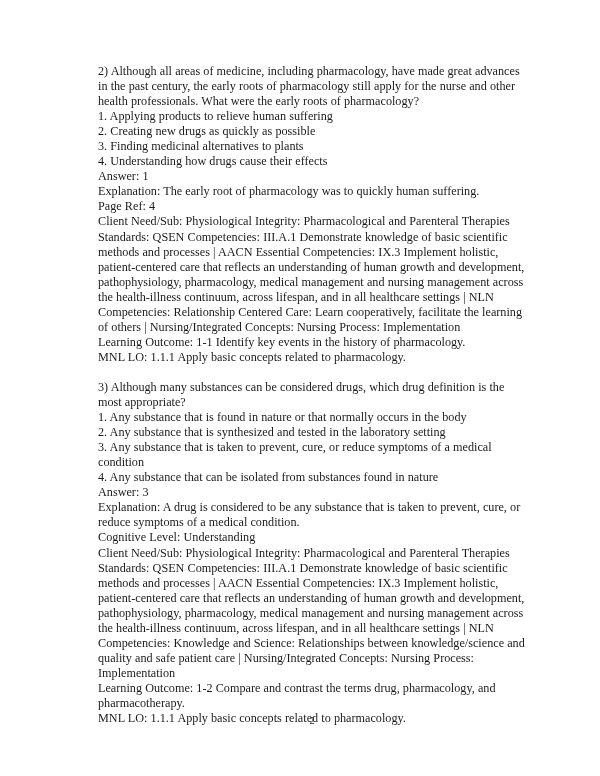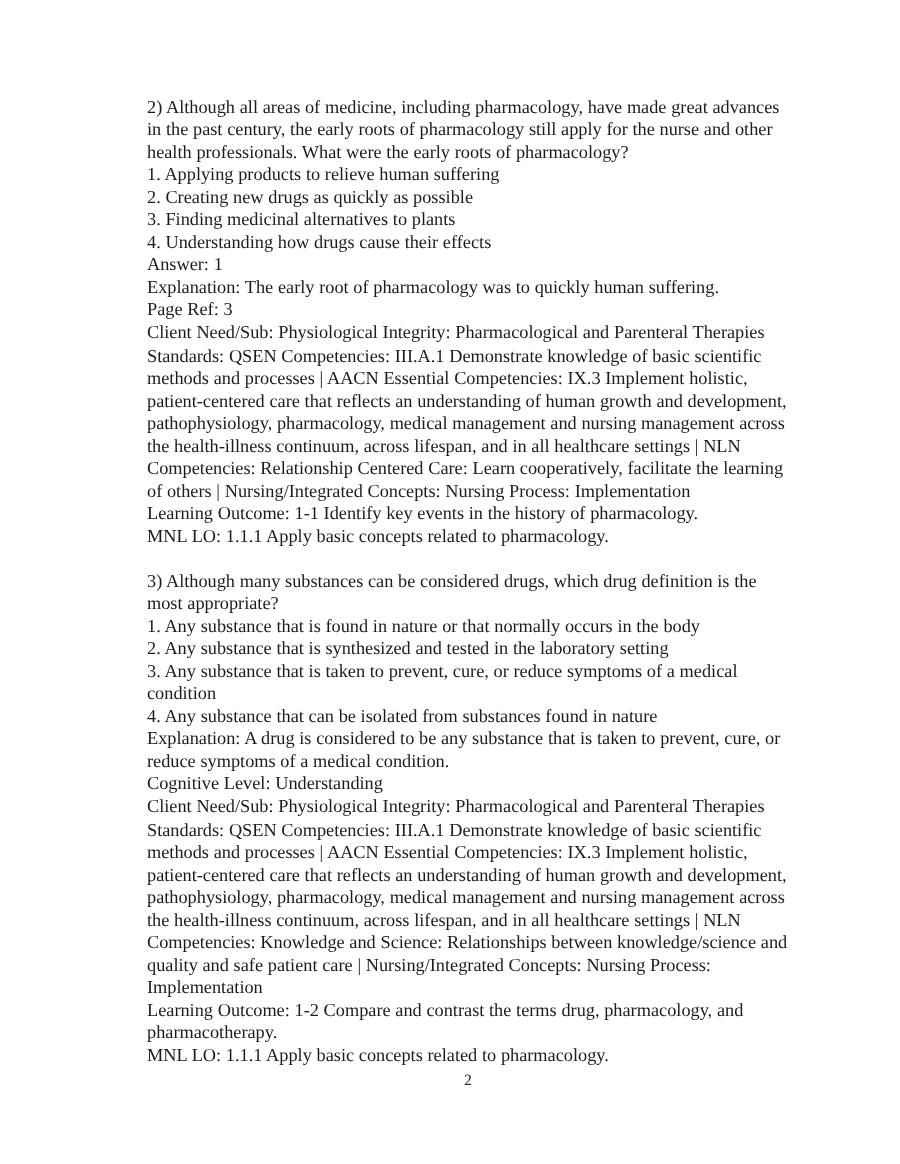--- a/index.html
+++ b/index.html
@@ -66,33 +66,34 @@
   <div class="content">
 
     <div class="qblock">
       <p class="line stem">2) Although all areas of medicine, including pharmacology, have made great advances in the past century, the early roots of pharmacology still apply for the nurse and other health professionals. What were the early roots of pharmacology?</p>
       <p class="line">1. Applying products to relieve human suffering</p>
       <p class="line">2. Creating new drugs as quickly as possible</p>
       <p class="line">3. Finding medicinal alternatives to plants</p>
       <p class="line">4. Understanding how drugs cause their effects</p>
       <p class="line">Answer:  1</p>
       <p class="line">Explanation:  The early root of pharmacology was to quickly human suffering.</p>
-      <p class="line">Page Ref: 3</p>
+      <p class="line">Page Ref: 4</p>
       <p class="line">Client Need/Sub:  Physiological Integrity: Pharmacological and Parenteral Therapies</p>
       <p class="line">Standards:  QSEN Competencies: III.A.1 Demonstrate knowledge of basic scientific methods and processes | AACN Essential Competencies: IX.3 Implement holistic, patient-centered care that reflects an understanding of human growth and development, pathophysiology, pharmacology, medical management and nursing management across the health-illness continuum, across lifespan, and in all healthcare settings | NLN Competencies: Relationship Centered Care: Learn cooperatively, facilitate the learning of others | Nursing/Integrated Concepts: Nursing Process: Implementation</p>
       <p class="line">Learning Outcome:  1-1 Identify key events in the history of pharmacology.</p>
       <p class="line">MNL LO:  1.1.1 Apply basic concepts related to pharmacology.</p>
     </div>
 
     <div class="qblock">
       <p class="line stem">3) Although many substances can be considered drugs, which drug definition is the most appropriate?</p>
       <p class="line">1. Any substance that is found in nature or that normally occurs in the body</p>
       <p class="line">2. Any substance that is synthesized and tested in the laboratory setting</p>
       <p class="line">3. Any substance that is taken to prevent, cure, or reduce symptoms of a medical condition</p>
       <p class="line">4. Any substance that can be isolated from substances found in nature</p>
+      <p class="line">Answer:  3</p>
       <p class="line">Explanation:  A drug is considered to be any substance that is taken to prevent, cure, or reduce symptoms of a medical condition.</p>
       <p class="line">Cognitive Level:  Understanding</p>
       <p class="line">Client Need/Sub:  Physiological Integrity: Pharmacological and Parenteral Therapies</p>
       <p class="line">Standards:  QSEN Competencies: III.A.1 Demonstrate knowledge of basic scientific methods and processes | AACN Essential Competencies: IX.3 Implement holistic, patient-centered care that reflects an understanding of human growth and development, pathophysiology, pharmacology, medical management and nursing management across the health-illness continuum, across lifespan, and in all healthcare settings | NLN Competencies: Knowledge and Science: Relationships between knowledge/science and quality and safe patient care | Nursing/Integrated Concepts: Nursing Process: Implementation</p>
       <p class="line">Learning Outcome:  1-2 Compare and contrast the terms drug, pharmacology, and pharmacotherapy.</p>
       <p class="line">MNL LO:  1.1.1 Apply basic concepts related to pharmacology.</p>
     </div>
 
   </div>
 

